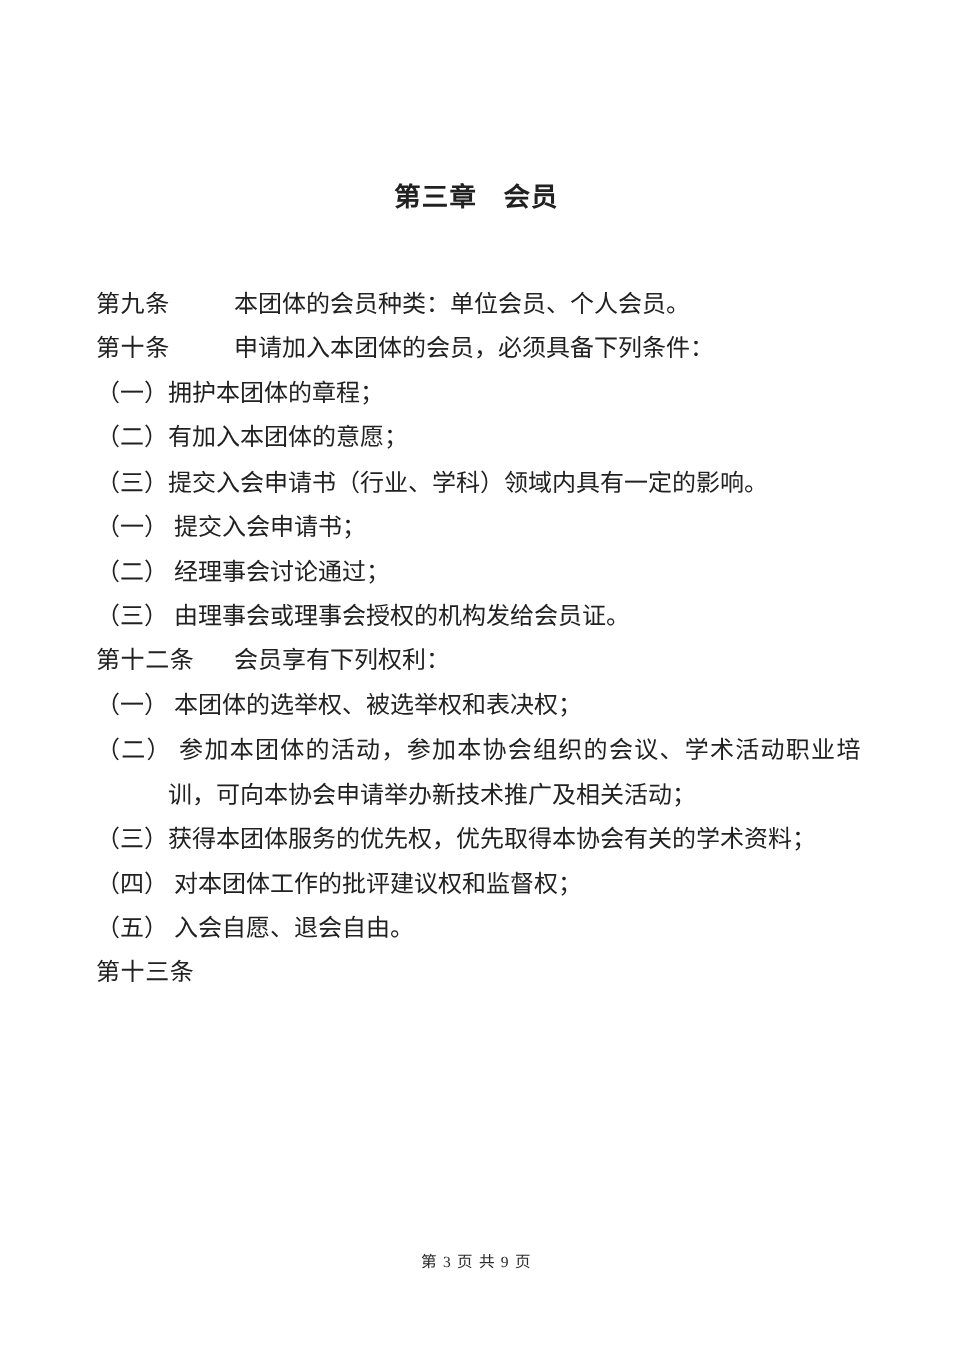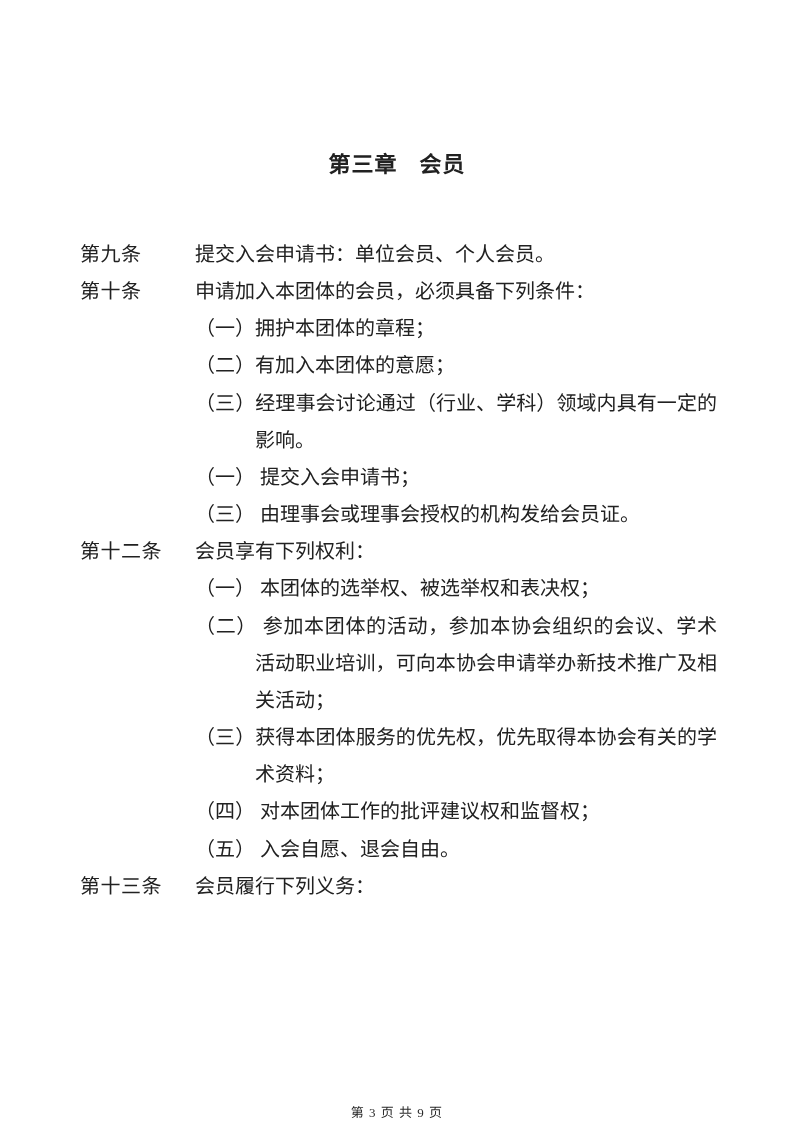--- a/index.html
+++ b/index.html
@@ -38,28 +38,27 @@
   }
   .article-label {
     width: 115px;
     flex: 0 0 115px;
     letter-spacing: 0.5px;
   }
   .article-text {
     flex: 1;
   }
   .article-item {
-    margin-left: 115px;
     padding-left: 60px;
     text-indent: -60px;
     text-align: justify;
   }
   .page-footer {
     position: absolute;
-    top: 1104px;
+    top: 1043px;
     left: 0;
     right: 0;
     text-align: center;
     font-size: 13px;
     line-height: 18px;
     letter-spacing: 1px;
     color: #2a2a2a;
   }
 </style>
 </head>
@@ -68,47 +67,47 @@
 <div class="page">
 
   <h1 class="chapter-heading">
     <span>第三章</span><span class="chapter-title-text">会员</span>
   </h1>
 
   <div class="body-block">
 
     <div class="article-head">
       <span class="article-label">第九条</span>
-      <span class="article-text">提交入会申请书：单位会员、个人会员。</span>
+      <span class="article-text">本团体的会员种类：单位会员、个人会员。</span>
     </div>
 
     <div class="article-head">
       <span class="article-label">第十条</span>
       <span class="article-text">申请加入本团体的会员，必须具备下列条件：</span>
     </div>
     <div class="article-item">（一）拥护本团体的章程；</div>
     <div class="article-item">（二）有加入本团体的意愿；</div>
-    <div class="article-item">（三）经理事会讨论通过（行业、学科）领域内具有一定的影响。</div>
+    <div class="article-item">（三）提交入会申请书（行业、学科）领域内具有一定的影响。</div>
 
     <div class="article-item">（一） 提交入会申请书；</div>
+    <div class="article-item">（二） 经理事会讨论通过；</div>
     <div class="article-item">（三） 由理事会或理事会授权的机构发给会员证。</div>
 
     <div class="article-head">
       <span class="article-label">第十二条</span>
       <span class="article-text">会员享有下列权利：</span>
     </div>
     <div class="article-item">（一） 本团体的选举权、被选举权和表决权；</div>
     <div class="article-item">（二） 参加本团体的活动，参加本协会组织的会议、学术活动职业培训，可向本协会申请举办新技术推广及相关活动；</div>
     <div class="article-item">（三）获得本团体服务的优先权，优先取得本协会有关的学术资料；</div>
     <div class="article-item">（四） 对本团体工作的批评建议权和监督权；</div>
     <div class="article-item">（五） 入会自愿、退会自由。</div>
 
     <div class="article-head">
       <span class="article-label">第十三条</span>
-      <span class="article-text">会员履行下列义务：</span>
     </div>
 
   </div>
 
   <div class="page-footer">
     <span>第 3 页 共 9 页</span>
   </div>
 
 </div>
 

